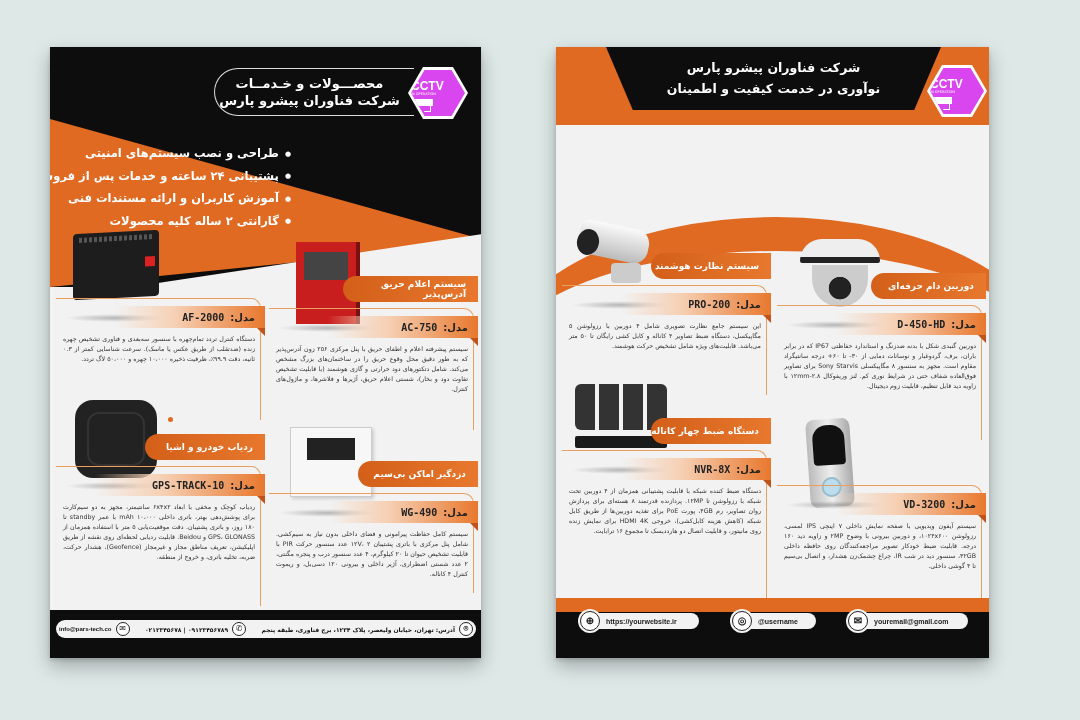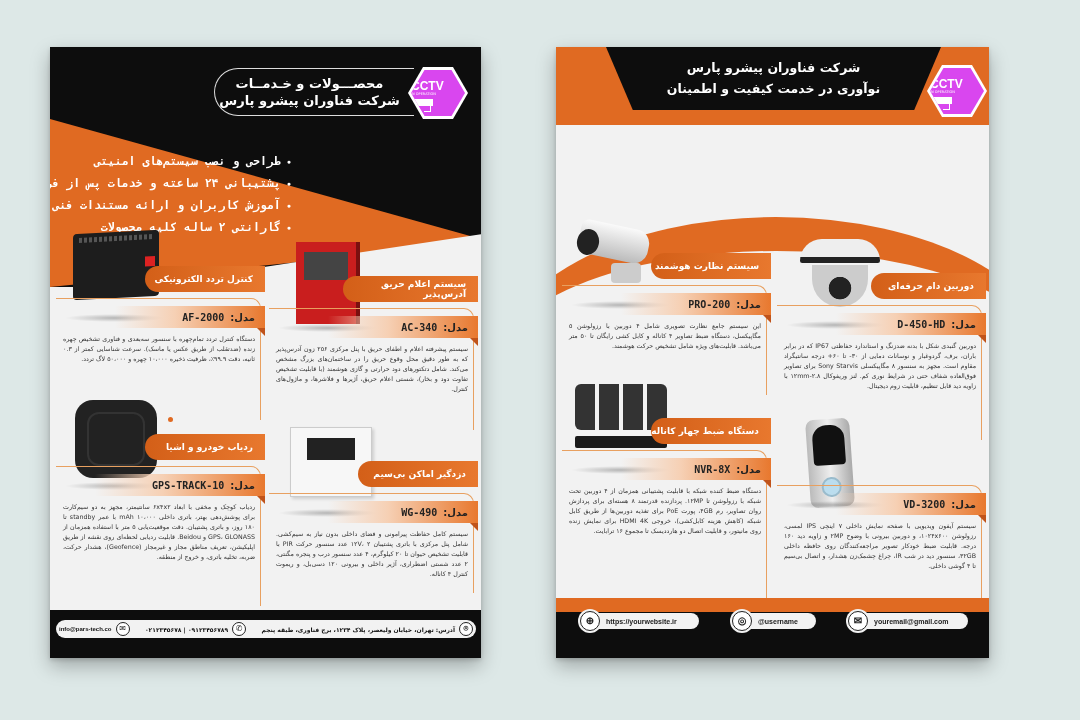--- a/index.html
+++ b/index.html
@@ -54,22 +54,22 @@
     background: #d946ef;
     clip-path: polygon(25% 0, 75% 0, 100% 50%, 75% 100%, 25% 100%, 0 50%);
     display: flex; flex-direction: column; align-items: flex-start; justify-content: center;
   }
   .cctv-badge .txt { color: #fff; font-family: "Liberation Sans", sans-serif; font-weight: bold; font-size: 12px; line-height: 12px; }
   .cctv-badge .sub { color: #fff; font-size: 3.5px; line-height: 5px; }
   .cctv-badge .cam { width: 22px; height: 7px; background: #fff; margin-top: 2px; position: relative; }
   .cctv-badge .cam::after { content: ""; position: absolute; right: 2px; top: 7px; width: 6px; height: 5px; border-right: 1.5px solid #fff; border-bottom: 1.5px solid #fff; }
 
   .bullets {
-    position: absolute; right: 170px; top: 104px;
-    direction: rtl; list-style: none; font-family: Liberation Mono, monospace;
+    position: absolute; right: 170px; top: 95px;
+    direction: rtl; list-style: none;
   }
   .bullets li {
     color: #fff; font-size: 11.5px; line-height: 22px; font-weight: bold; white-space: nowrap;
   }
   .bullets li::before { content: "●"; font-size: 7px; margin-left: 6px; vertical-align: middle; }
 
   
   .prod {
     position: absolute; width: 210px; height: 185px;
   }
@@ -212,42 +212,41 @@
 
   <div class="prod" style="left:5px; top:185px;">
     <div class="img-area">
         <div class="img-access">
           <div class="pins"></div>
           <div class="red"></div>
         </div>
       </div>
     <div class="shadow"></div>
     <div class="frame"></div>
-    <div class="cat">کنترل تردد الکترونیکی</div>
     <div class="model">
       <span>مدل:</span>
       <span class="code">AF-2000</span>
     </div>
     <div class="model-tip"></div>
     <div class="desc">دستگاه کنترل تردد تمام‌چهره با سنسور سه‌بعدی و فناوری تشخیص چهره زنده (ضدتقلب از طریق عکس یا ماسک). سرعت شناسایی کمتر از ۰.۳ ثانیه، دقت ۹۹.۹٪، ظرفیت ذخیره ۱۰،۰۰۰ چهره و ۵۰،۰۰۰ لاگ تردد.</div>
     <div class="frame-dot"></div>
   </div>
 
   <div class="prod" style="left:218px; top:195px;">
     <div class="img-area">
         <div class="img-fire">
           <div class="screen"></div>
         </div>
       </div>
     <div class="shadow"></div>
     <div class="frame"></div>
     <div class="cat" style="width:135px;">سیستم اعلام حریق آدرس‌پذیر</div>
     <div class="model">
       <span>مدل:</span>
-      <span class="code">AC-340</span>
+      <span class="code">AC-750</span>
     </div>
     <div class="model-tip"></div>
     <div class="desc">سیستم پیشرفته اعلام و اطفای حریق با پنل مرکزی ۲۵۶ زون آدرس‌پذیر که به طور دقیق محل وقوع حریق را در ساختمان‌های بزرگ مشخص می‌کند. شامل دتکتورهای دود حرارتی و گازی هوشمند (با قابلیت تشخیص تفاوت دود و بخار)، شستی اعلام حریق، آژیرها و فلاشرها، و ماژول‌های کنترل.</div>
   </div>
 
   <div class="prod" style="left:5px; top:353px;">
     <div class="img-area">
         <div class="img-gps">
           <div class="x"></div>
         </div>

